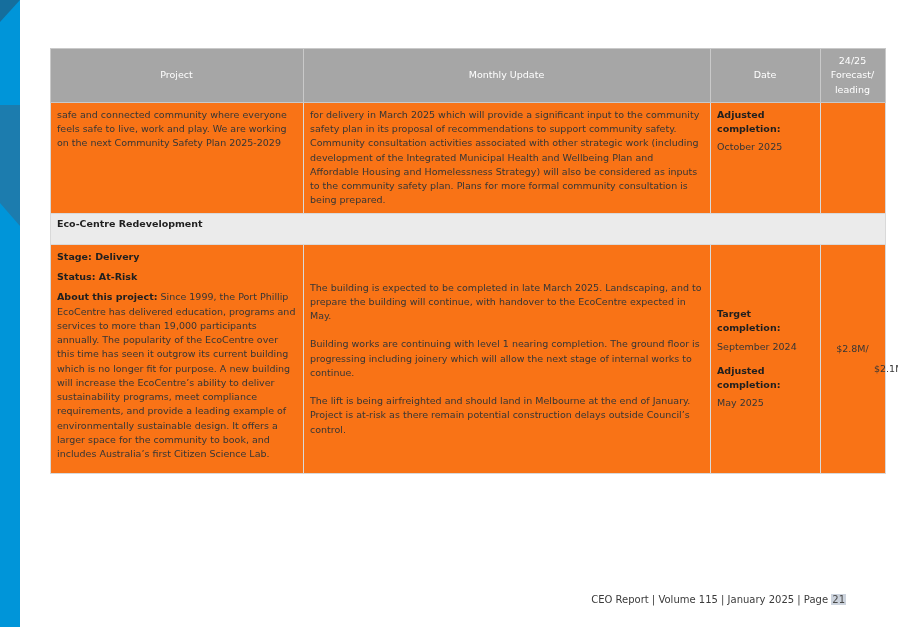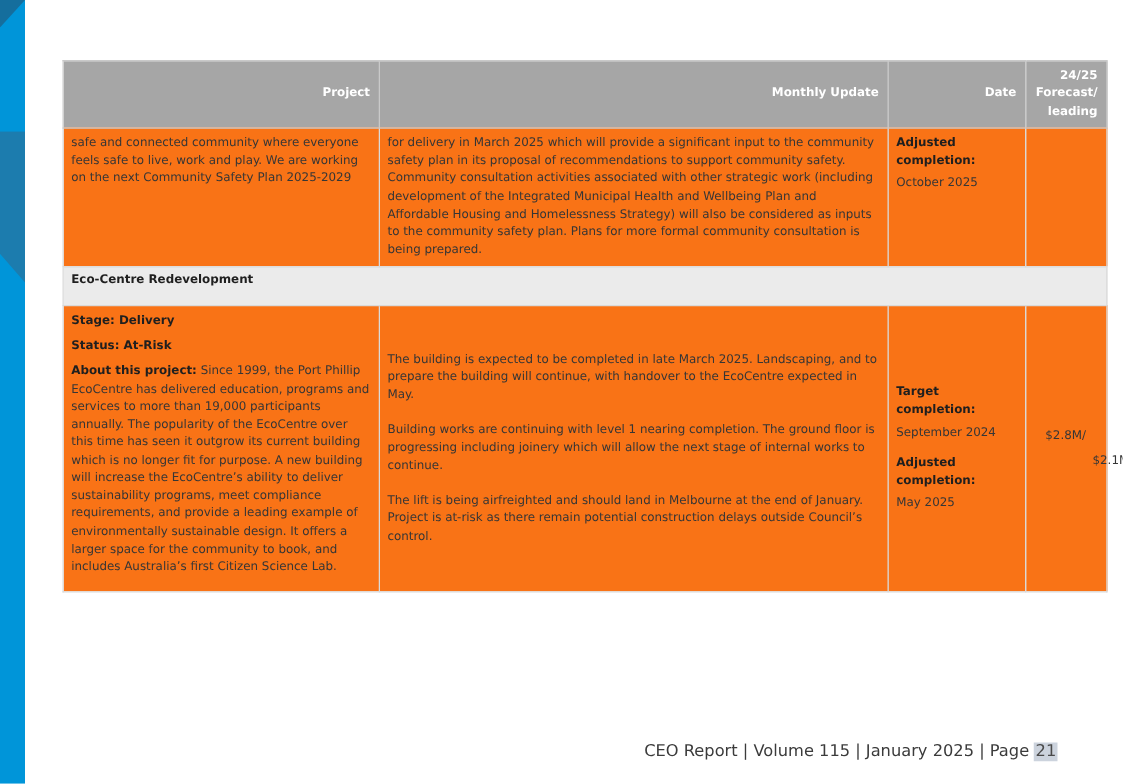--- a/index.html
+++ b/index.html
@@ -48,22 +48,22 @@
   th, td { border: 1px solid #d9d9d9; padding: 5px 7px 5px 6px; }
 
   tr.r-head   { height: 53px; }
   tr.r-cont   { height: 110px; }
   tr.r-sec    { height: 24px; }
   tr.r-eco    { height: 229px; }
 
   th {
     background: var(--header-gray, #a6a6a6);
     color: #ffffff;
-    font-weight: 700;
-    text-align: right;
+    font-weight: 400;
+    text-align: center;
     vertical-align: middle;
     border-color: #c9c9c9;
   }
   th .hline { display: block; }
 
   td { vertical-align: top; background: #f97316; }
   td.v-mid { vertical-align: middle; }
 
   td.section-cell {
     background: var(--section-gray, #ebebeb);
@@ -80,21 +80,21 @@
   p.tight { margin: 0 0 6px 0; }
   p.date-label { margin: 0; }
   p.date-value { margin: 4px 0 10px 0; }
   p.date-value:last-child { margin-bottom: 0; }
   p.budget-line { margin: 0 0 6px 0; text-align: center; }
   p.budget-line:last-child { margin-bottom: 0; margin-left: 47px; }
 
   
   .footer {
     position: absolute; top: 594px; right: 52px;
-    font-size: 13px; color: #3b3b3b;
+    font-size: 10px; color: #3b3b3b;
     white-space: nowrap;
   }
   .footer .page-num {
     background: var(--page-highlight, #ccd3dd);
     color: #4a4a4a;
     padding: 0 1px;
   }
 </style>
 </head>
 <body>

